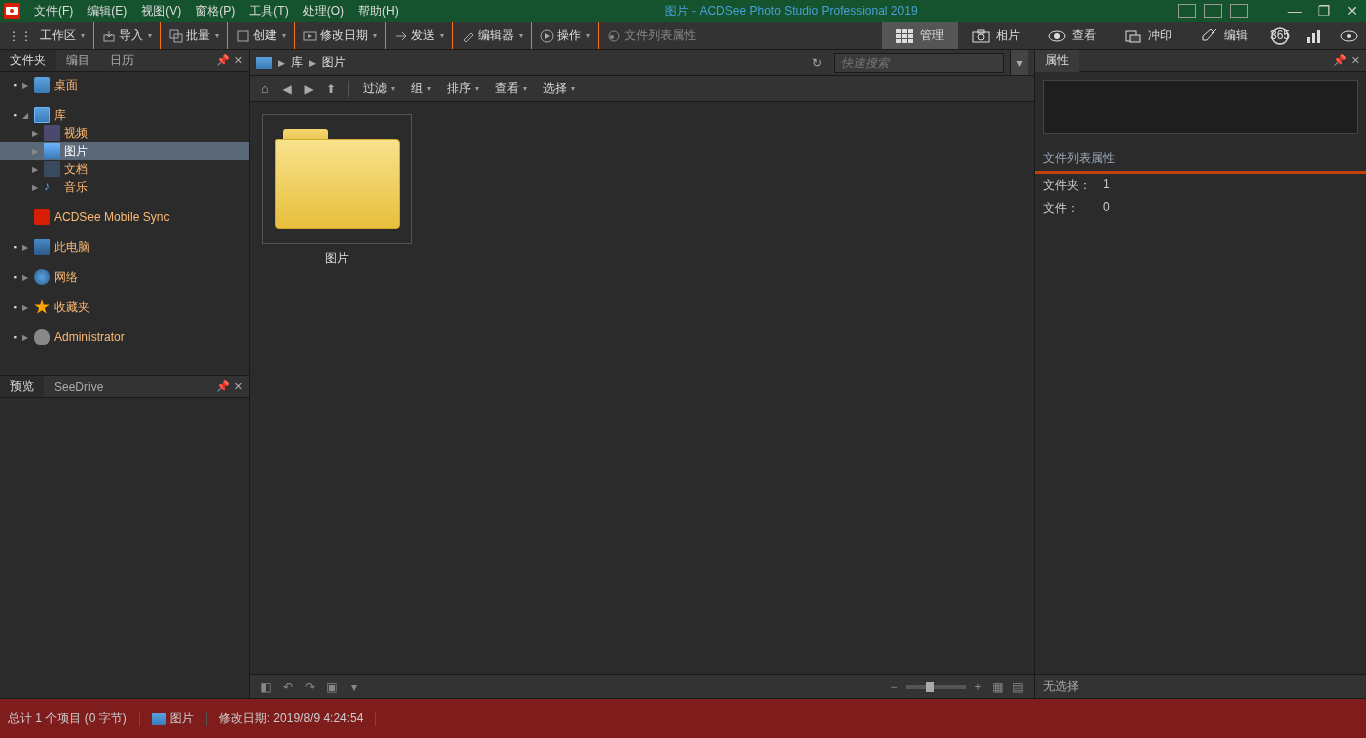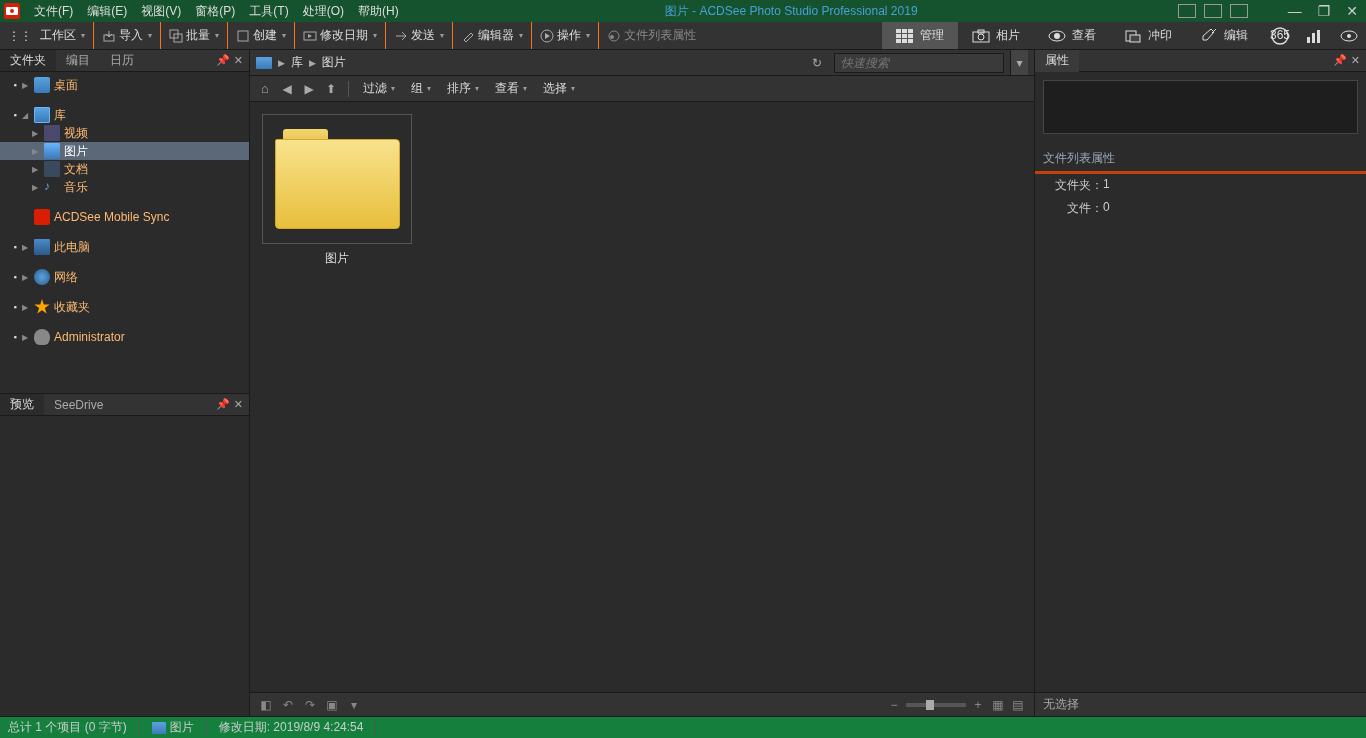--- a/index.html
+++ b/index.html
@@ -102,27 +102,27 @@
 .zoom-handle { position: absolute; left: 20px; top: -3px; width: 8px; height: 10px; background: #aaa; }
 
 
 .right-panel { width: 332px; background: #2b2b2b; border-left: 1px solid #1a1a1a; display: flex; flex-direction: column; }
 .prop-header { height: 22px; background: #333; display: flex; align-items: center; border-bottom: 1px solid #1a1a1a; }
 .prop-tab { padding: 3px 10px; background: #3a3a3a; color: #ddd; }
 .prop-preview { height: 70px; background: #2b2b2b; padding: 8px; }
 .prop-preview-inner { width: 100%; height: 100%; border: 1px solid #444; background: #1e1e1e; }
 .prop-section { padding: 4px 0; }
 .prop-sec-header { padding: 4px 8px; color: #99a8b8; border-bottom: 3px solid #c2410c; }
-.prop-row { display: flex; padding: 3px 8px; text-align: right; }
+.prop-row { display: flex; padding: 3px 8px; }
 .prop-key { width: 60px; color: #ccc; }
 .prop-val { color: #ccc; }
 .prop-footer { margin-top: auto; height: 24px; background: #333; display: flex; align-items: center; padding: 0 8px; border-top: 1px solid #1a1a1a; color: #aaa; }
 
 
-.statusbar { height: 22px; background: #15803d; display: flex; align-items: center; padding: 0 8px; gap: 12px; border-top: 1px solid #1a1a1a; }
+.statusbar { height: 40px; background: #7f1d1d; display: flex; align-items: center; padding: 0 8px; gap: 12px; border-top: 1px solid #1a1a1a; }
 .status-item { color: #ccc; display: flex; align-items: center; gap: 4px; }
 .status-sep { width: 1px; height: 14px; background: #555; }
 .status-icon { width: 14px; height: 12px; background: linear-gradient(#5aa3e0, #3a7ab8); border-radius: 1px; }
 
 svg { display: block; }
 </style>
 </head>
 <body>
 
 <div class="titlebar">

